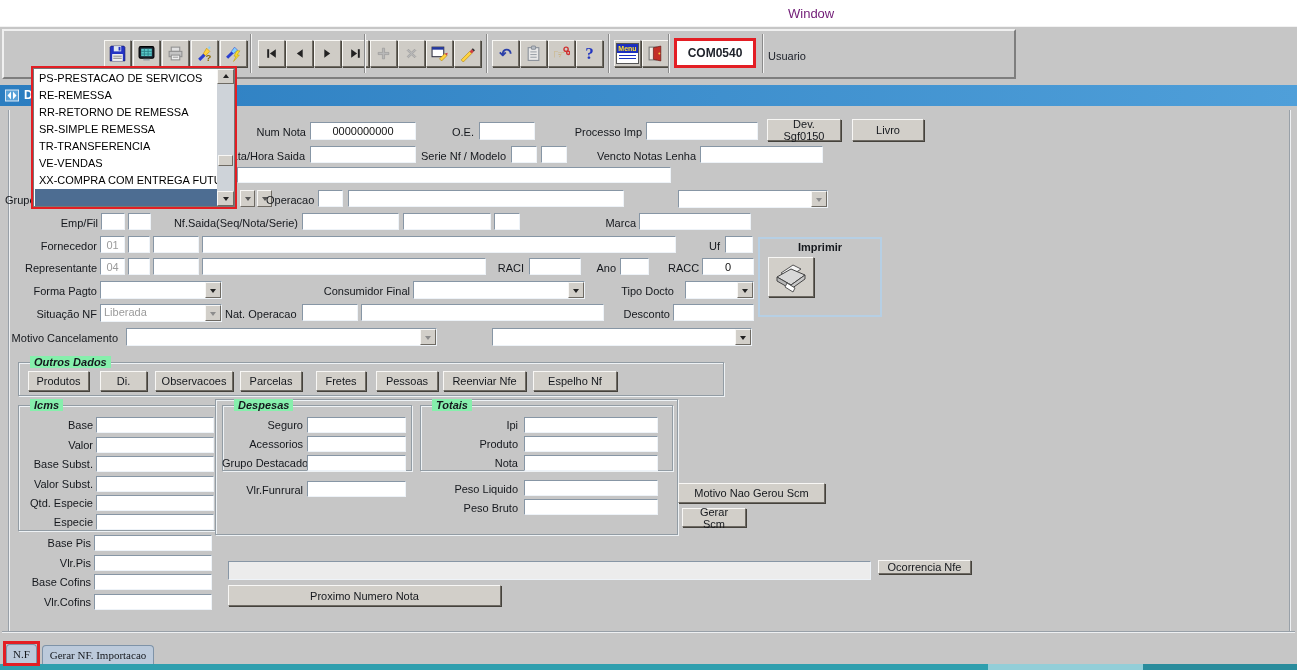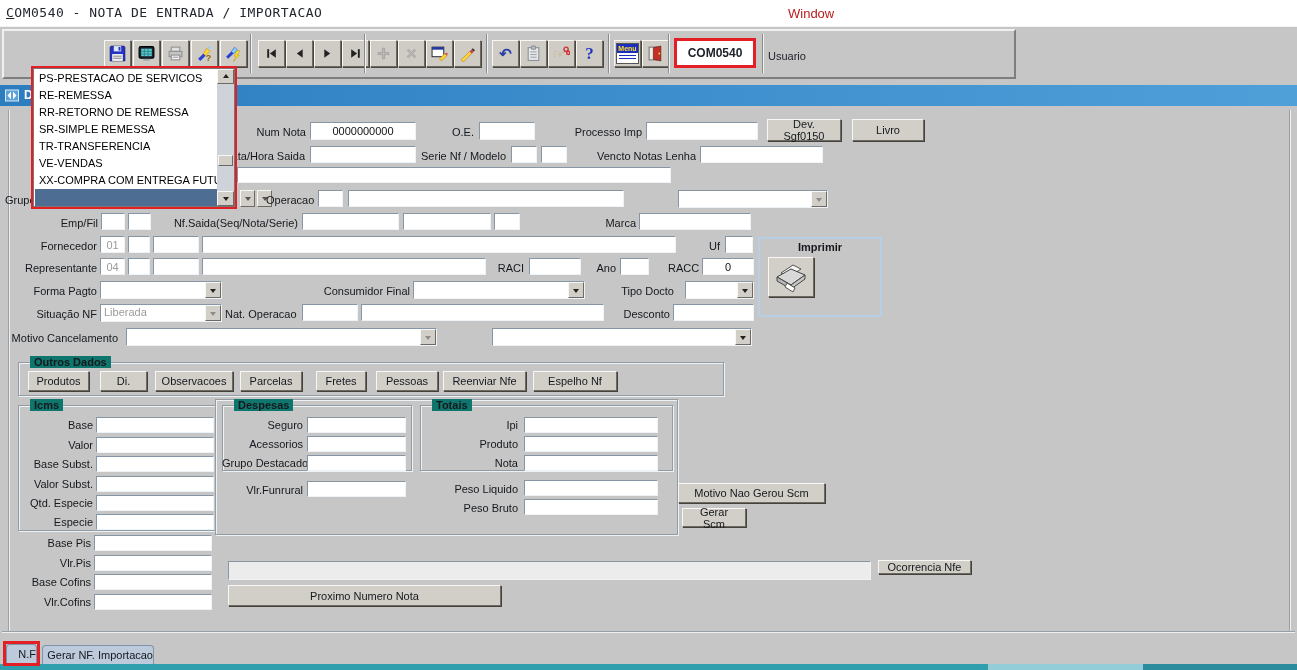--- a/index.html
+++ b/index.html
@@ -3,21 +3,21 @@
 <meta charset="utf-8">
 <style>
   html,body{margin:0;padding:0;background:#7a7a7a;}
   #screen{position:relative;width:1297px;height:670px;background:#c6c6c6;overflow:hidden;
           font-family:"Liberation Sans",sans-serif;font-size:11px;color:#15181d;}
   .abs{position:absolute;}
   
   #topbar{left:0;top:0;width:1297px;height:26px;background:#ffffff;border-bottom:1px solid #e2e2e2;}
   #wtitle{left:6px;top:5px;font-family:"DejaVu Sans Mono",monospace;font-size:13px;color:#23262e;letter-spacing:.5px;white-space:nowrap;}
   #wtitle::first-letter{text-decoration:underline;}
-  #menuWindow{left:788px;top:6px;font-size:13px;color:#b91c1c;}
+  #menuWindow{left:788px;top:6px;font-size:13px;color:#701a75;}
   
   #tbstrip{left:0;top:26px;width:1297px;height:56px;background:#c6c6c6;border-top:1px solid #f2f2f2;}
   #tbpanel{left:2px;top:29px;width:1014px;height:50px;background:#c6c6c6;
            border:2px solid;border-color:#f0f0f0 #7e7e7e #7e7e7e #f0f0f0;box-sizing:border-box;}
   .tbtn{position:absolute;top:40px;width:27px;height:27px;background:#cfccc6;
         border:1px solid;border-color:#f8f7f4 #6e6a63 #6e6a63 #f8f7f4;box-shadow:1px 1px 0 #4a473f;
         box-sizing:border-box;display:flex;align-items:center;justify-content:center;padding:0;cursor:default;}
   .tbdiv{position:absolute;top:34px;width:0;height:39px;border-left:1px solid #8a8a8a;border-right:1px solid #f2f2f2;}
   .glyph{font-size:15px;line-height:15px;}
   #comBox{left:674px;top:38px;width:82px;height:30px;border:3px solid #e31e24;background:#fff;box-sizing:border-box;
@@ -43,55 +43,54 @@
   .combo{position:absolute;background:#fff;border:1px solid;border-color:#8796a5 #eef3f8 #eef3f8 #8796a5;box-sizing:border-box;}
   .combo .val{position:absolute;left:3px;top:1px;right:17px;font-size:11px;overflow:hidden;white-space:nowrap;}
   .combo .val.gray{color:#9b9b9b;}
   .cArr{position:absolute;right:0;top:0;bottom:0;width:16px;background:#d2cfc9;
         border:1px solid;border-color:#f8f7f5 #6e6a63 #6e6a63 #f8f7f5;box-sizing:border-box;
         display:flex;align-items:center;justify-content:center;}
   .cArr::after{content:"";border:3.5px solid transparent;border-top:4.5px solid #222;margin-top:4px;}
   .cArr.dis::after{border-top-color:#8c8c8c;}
   
   .grp{position:absolute;border:1px solid #929ca4;box-shadow:inset 1px 1px 0 #eef2f5,1px 1px 0 #eef2f5;box-sizing:border-box;}
-  .grpTitle{position:absolute;background:#0f766e;padding:0 4px;font-weight:bold;color:#15181d;}
+  .grpTitle{position:absolute;background:#86efac;padding:0 4px;font-weight:bold;color:#15181d;font-style:italic;}
   
   #ddRed{left:31px;top:66px;width:206px;height:143px;border:3px solid #e31e24;background:#fff;box-sizing:border-box;z-index:60;
          outline:1px solid #777;outline-offset:-3px;}
   .ddItem{position:absolute;left:1px;width:181px;height:17px;line-height:17px;padding-left:4px;font-size:11px;color:#000;
           white-space:nowrap;overflow:hidden;cursor:default;}
   .ddSel{position:absolute;left:1px;width:185px;height:17px;background:#4d6d92;}
   #ddSb{position:absolute;right:0;top:0;width:17px;height:137px;background:#ced3d9;}
   .sbBtn{position:absolute;left:0;width:17px;height:15px;background:#d2cfc9;border:1px solid;
          border-color:#f8f7f5 #6e6a63 #6e6a63 #f8f7f5;box-sizing:border-box;display:flex;align-items:center;justify-content:center;}
   .sbBtn::after{content:"";border:3.5px solid transparent;}
   .sbBtn.up::after{border-bottom:4.5px solid #222;margin-top:-4px;}
   .sbBtn.dn::after{border-top:4.5px solid #222;margin-top:4px;}
   #sbThumb{position:absolute;left:1px;top:86px;width:15px;height:11px;background:#d2cfc9;
            border:1px solid;border-color:#f8f7f5 #6e6a63 #6e6a63 #f8f7f5;box-sizing:border-box;}
   .comboBtn{position:absolute;width:15px;height:17px;background:#d2cfc9;border:1px solid;
             border-color:#f8f7f5 #6e6a63 #6e6a63 #f8f7f5;box-sizing:border-box;display:flex;align-items:center;justify-content:center;}
   .comboBtn::after{content:"";border:3.5px solid transparent;border-top:4.5px solid #555;margin-top:4px;}
   
   .tab{position:absolute;background:#bccadb;border:1px solid #7e93a8;border-bottom:none;border-radius:4px 4px 0 0;
-       text-align:right;font-size:11px;line-height:18px;color:#15181d;box-sizing:border-box;}
+       text-align:center;font-size:11px;line-height:18px;color:#15181d;box-sizing:border-box;font-family:Liberation Serif, serif;}
   #nfRed{left:3px;top:641px;width:37px;height:25px;border:3px solid #e31e24;box-sizing:border-box;z-index:10;}
   #nfRed .tab{left:0;top:0;width:31px;height:19px;}
   
   .teal{position:absolute;top:664px;height:6px;}
   .divline{position:absolute;}
   svg{display:block;}
 </style>
 </head>
 <body>
 
 <div id="screen">
 
   <div class="abs" id="topbar"></div>
-  <div class="abs" id="wtitle">COM0540 - NOTA DE ENTRADA / IMPORTACAO</div>
   <div class="abs" id="menuWindow">Window</div>
 
   <div class="abs" id="tbstrip"></div>
   <div class="abs" id="tbpanel"></div>
 
   <button class="tbtn" style="left:104px">
     <span>
         <svg width="17" height="17" viewBox="0 0 16 16">
           <path d="M1 2 L2 1 H14 L15 2 V15 H1 Z" fill="#2433c4" stroke="#141a66" stroke-width="0.6"></path>
           <rect x="4.5" y="1" width="7" height="5" fill="#dfe6ee"></rect>

